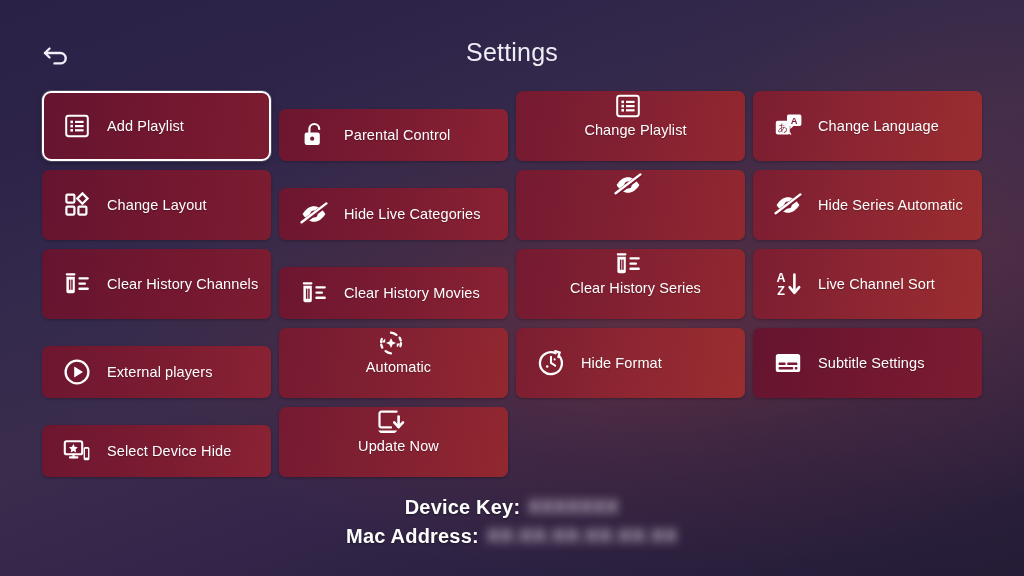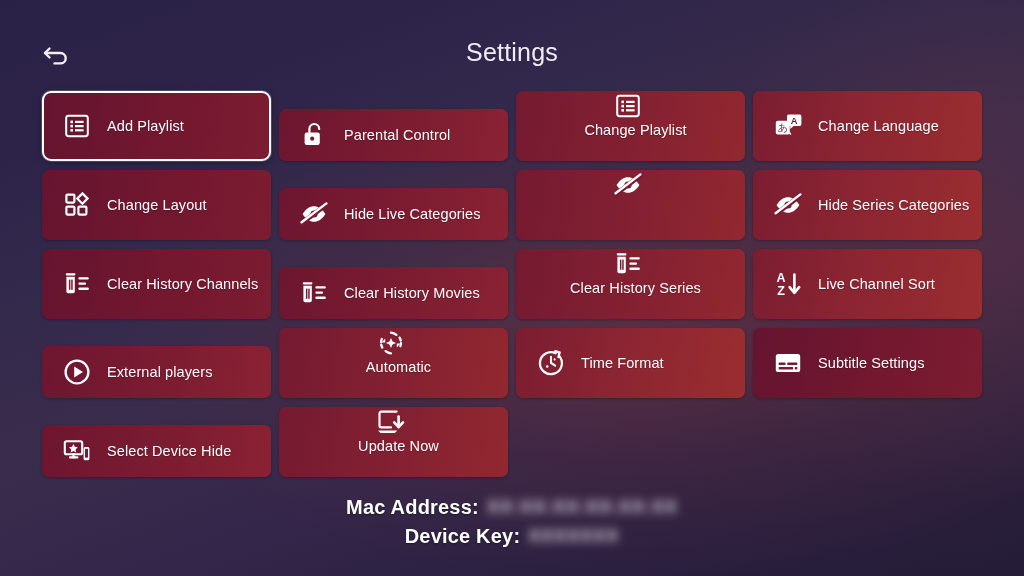--- a/index.html
+++ b/index.html
@@ -248,21 +248,21 @@
       </div>
       <div class="tile col-3">
         <span class="tile-icon">
           <svg width="30" height="24" viewBox="0 0 30 24" fill="none" stroke="#fff" stroke-width="2.3" stroke-linecap="round">
             <path d="M3.6 12 C7 6.6 11 4.2 15 4.2 C19 4.2 23 6.6 26.4 12 C23 17.4 19 19.8 15 19.8 C11 19.8 7 17.4 3.6 12 Z" fill="#fff" stroke="none"></path>
             <circle cx="15" cy="12" r="3.6" fill="#7a1a32" stroke="none"></circle>
             <line x1="2.6" y1="21.4" x2="27.4" y2="2.6" stroke="#7a1a32" stroke-width="4.6"></line>
             <line x1="2.6" y1="20.2" x2="27.4" y2="1.4" stroke="#fff" stroke-width="2.4"></line>
           </svg>
         </span>
-        <span class="tile-label">Hide Series Categories</span>
+        <span class="tile-label">Hide Series Automatic</span>
       </div>
       <div class="tile col-0">
         <span class="tile-icon">
           <svg width="28" height="26" viewBox="0 0 28 26" fill="none">
             <rect x="2.8" y="2.2" width="9.6" height="2.2" rx="0.8" fill="#fff"></rect>
             <path d="M3.4 5.8 h8.4 v14.6 a1.8 1.8 0 0 1 -1.8 1.8 h-4.8 a1.8 1.8 0 0 1 -1.8 -1.8 z" fill="#fff"></path>
             <rect x="5.9" y="8.6" width="1.5" height="10.2" fill="#7a1a32"></rect>
             <rect x="8.2" y="8.6" width="1.5" height="10.2" fill="#7a1a32"></rect>
             <rect x="15.4" y="6.2" width="10.4" height="2.3" rx="1" fill="#fff"></rect>
             <rect x="15.4" y="11.4" width="7.6" height="2.3" rx="1" fill="#fff"></rect>
@@ -336,21 +336,21 @@
       <div class="tile col-3">
         <span class="tile-icon">
           <svg width="28" height="28" viewBox="0 0 28 28" fill="none" stroke="#fff" stroke-width="2.3" stroke-linecap="round">
             <path d="M22.6 7.4 A11 11 0 1 1 18.6 4.2"></path>
             <path d="M18.2 2.2 L22.6 3.6 L21.4 8"></path>
             <path d="M14 7.8 V14 L18.2 16.6" stroke-width="2.1"></path>
             <circle cx="10.2" cy="17.6" r="1.25" fill="#fff" stroke="none"></circle>
             <circle cx="17.6" cy="10.4" r="1.05" fill="#fff" stroke="none"></circle>
           </svg>
         </span>
-        <span class="tile-label">Time Format</span>
+        <span class="tile-label">Hide Format</span>
       </div>
       <div class="tile col-0">
         <span class="tile-icon">
           <svg width="28" height="24" viewBox="0 0 28 24" fill="none">
             <rect x="1.8" y="3" width="24.4" height="18" rx="2.6" fill="#fff"></rect>
             <rect x="4.6" y="11.6" width="7" height="2.5" rx="0.8" fill="#7a1a32"></rect>
             <rect x="13.2" y="11.6" width="10.2" height="2.5" rx="0.8" fill="#7a1a32"></rect>
             <rect x="4.6" y="16" width="14.6" height="2.5" rx="0.8" fill="#7a1a32"></rect>
             <rect x="20.8" y="16" width="2.6" height="2.5" rx="0.8" fill="#7a1a32"></rect>
           </svg>
@@ -378,22 +378,22 @@
             <path d="M21.6 7.6 V17.4" stroke-width="2.6"></path>
             <path d="M17.2 13.4 L21.6 18.2 L26 13.4" stroke-width="2.6"></path>
           </svg>
         </span>
         <span class="tile-label">Update Now</span>
       </div>
     </div>
 
   <div id="device-info">
     <div class="info-row">
+      <span class="info-label">Device Key:</span>
+      <span class="info-value">XXXXXXX</span>
+    </div>
+    <div class="info-row">
       <span class="info-label">Mac Address:</span>
       <span class="info-value">XX:XX:XX:XX:XX:XX</span>
     </div>
-    <div class="info-row">
-      <span class="info-label">Device Key:</span>
-      <span class="info-value">XXXXXXX</span>
-    </div>
   </div>
 
 </div>
 
 </body></html>

